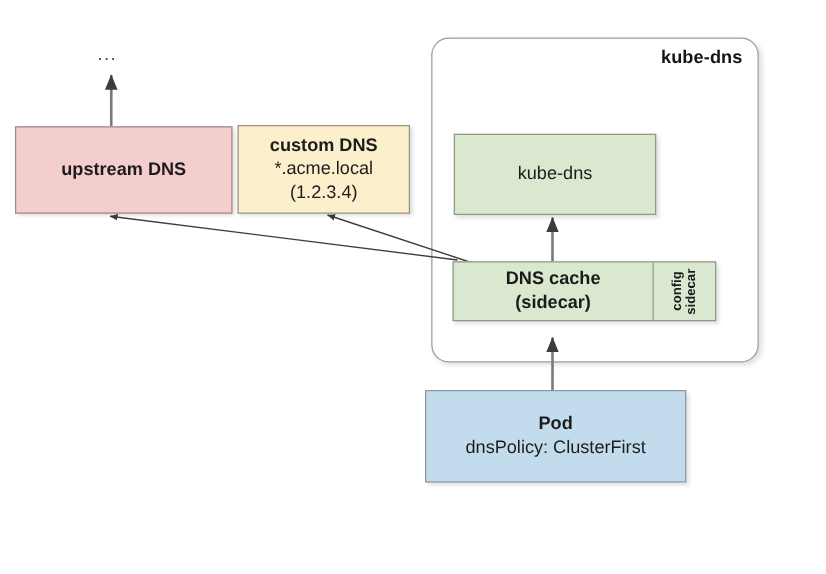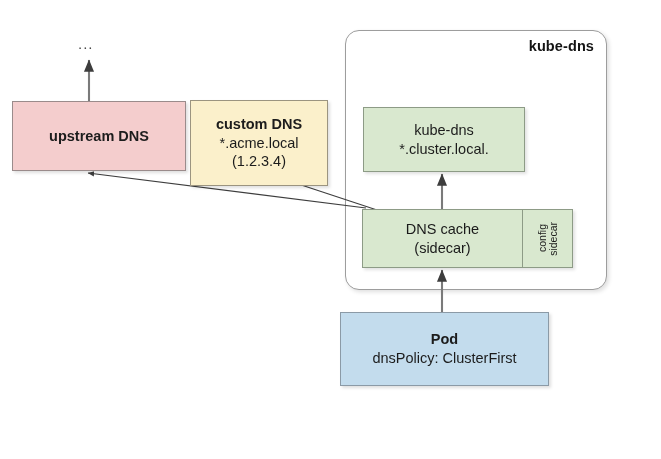--- a/index.html
+++ b/index.html
@@ -51,21 +51,21 @@
     background: #f4cdcd;
     border: 1.2px solid #9a8b8b;
     box-shadow: 2px 2px 3px rgba(0,0,0,0.13);
   }
 
   
   #custom-dns-box {
     left: 190px;
     top: 100px;
     width: 138px;
-    height: 86px;
+    height: 71px;
     background: #fbf0cb;
     border: 1.2px solid #9b9480;
     box-shadow: 2px 2px 3px rgba(0,0,0,0.13);
   }
 
   
   #kube-dns-container {
     position: absolute;
     left: 345px;
     top: 30px;
@@ -97,28 +97,29 @@
     border: 1.2px solid #8d9b86;
     box-shadow: 2px 2px 3px rgba(0,0,0,0.12);
   }
 
   
   #dns-cache-box {
     position: absolute;
     left: 362px;
     top: 209px;
     width: 211px;
-    height: 59px;
+    height: 48px;
     background: #d9e8cf;
     border: 1.2px solid #8d9b86;
     box-shadow: 2px 2px 3px rgba(0,0,0,0.12);
     box-sizing: border-box;
     display: flex;
     flex-direction: row;
     z-index: 5;
+    font-weight: bold;
   }
   #dns-cache-main {
     flex: 1 1 auto;
     display: flex;
     flex-direction: column;
     align-items: center;
     justify-content: center;
     text-align: center;
     font-size: 14.5px;
     line-height: 1.28;
@@ -219,21 +220,20 @@
     <div class="sub">*.acme.local</div>
     <div class="sub">(1.2.3.4)</div>
   </div>
 
   <div id="kube-dns-container">
     <div id="kube-dns-container-label">kube-dns</div>
   </div>
 
   <div class="box" id="kube-dns-service-box">
     <div class="sub">kube-dns</div>
-    <div class="sub">*.cluster.local.</div>
   </div>
 
   <div id="dns-cache-box">
     <div id="dns-cache-main">
       <div class="sub">DNS cache</div>
       <div class="sub">(sidecar)</div>
     </div>
     <div id="dns-cache-sidecar">
       <span>config</span>
       <span>sidecar</span>

